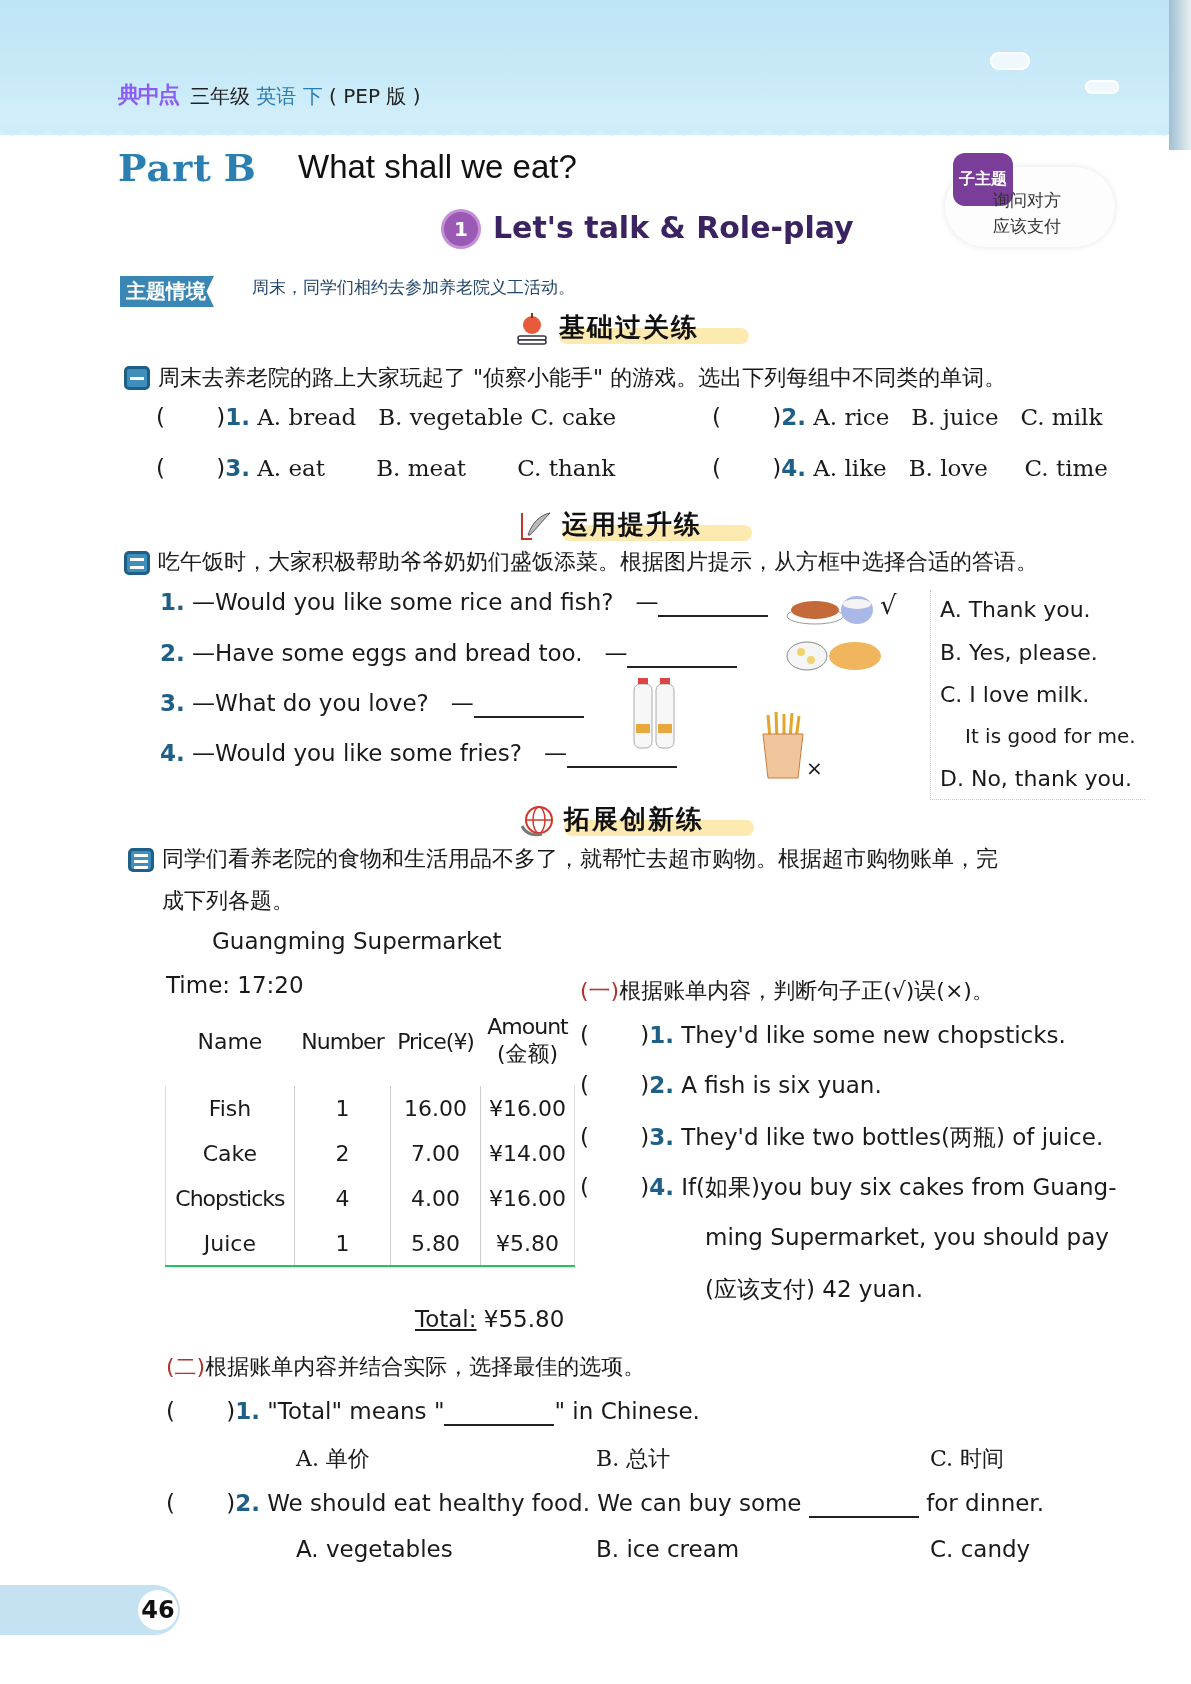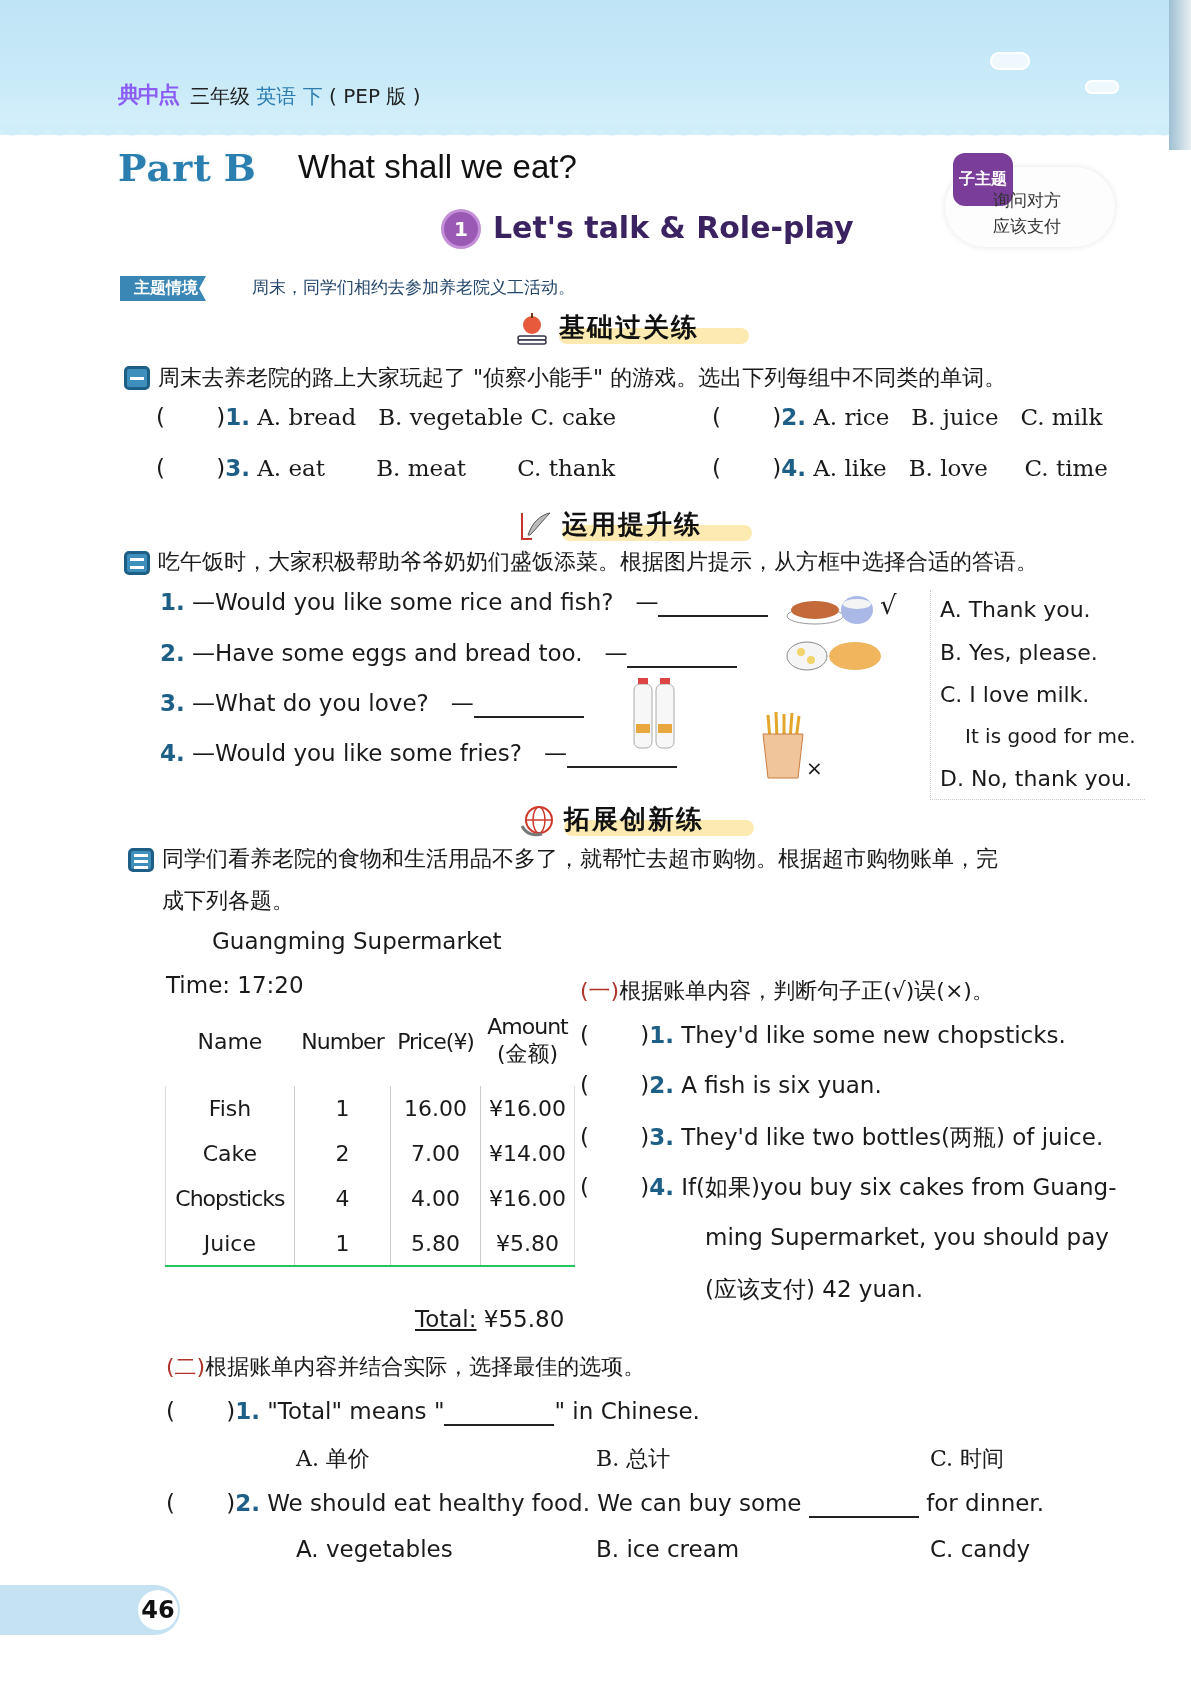--- a/index.html
+++ b/index.html
@@ -41,22 +41,22 @@
     font-size: 30px; color: #3b2362; text-align: right; }
 
   .subtheme { position: absolute; left: 945px; top: 153px; width: 180px; height: 90px; }
   .subtheme-tag { position: absolute; left: 8px; top: 0; background: #7a3d9a; color: #fff; font-size: 16px;
     font-weight: bold; padding: 16px 6px; border-radius: 12px; }
   .subtheme-cloud { position: absolute; left: 0; top: 14px; width: 170px; height: 80px; border-radius: 40px;
     background: #fdfdfd; box-shadow: 0 0 6px #e4e4e4; }
   .subtheme-text { position: absolute; left: 48px; top: 34px; font-size: 17px; line-height: 26px; color: #333; }
 
   
-  .ctx-tag { position: absolute; left: 120px; top: 276px; background: #3a86b4; color: #fff; font-size: 16px; font-weight: bold;
-    padding: 2px 8px 2px 14px; clip-path: polygon(0 0, 100% 0, 92% 50%, 100% 100%, 0 100%); }
+  .ctx-tag { position: absolute; left: 120px; top: 276px; background: #3a86b4; color: #fff; font-size: 20px; font-weight: bold;
+    padding: 2px 8px 2px 6px; clip-path: polygon(0 0, 100% 0, 92% 50%, 100% 100%, 0 100%); }
   .ctx-text { position: absolute; left: 236px; top: 276px; font-size: 17px; color: #23466b; font-family: "DejaVu Serif", serif; margin-left: 16px; }
 
   
   .sec-head { position: absolute; height: 40px; }
   .sec-head .hl { position: absolute; left: 44px; top: 20px; height: 16px; background: #fce6a2; border-radius: 8px; opacity: .85; }
   .sec-head .ico { position: absolute; left: 0; top: 4px; width: 34px; height: 34px; }
   .sec-head .txt { position: absolute; left: 44px; top: 2px; font-size: 26px; font-weight: bold; color: #111; letter-spacing: 2px; }
 
   .q-num { position: absolute; width: 26px; height: 24px; border: 3px solid #1e5f87; border-radius: 5px; background: #3f8fbd; }
   .q-num span { display: block; height: 3px; background: #fff; margin: 0 3px; margin-top: 3px; }

